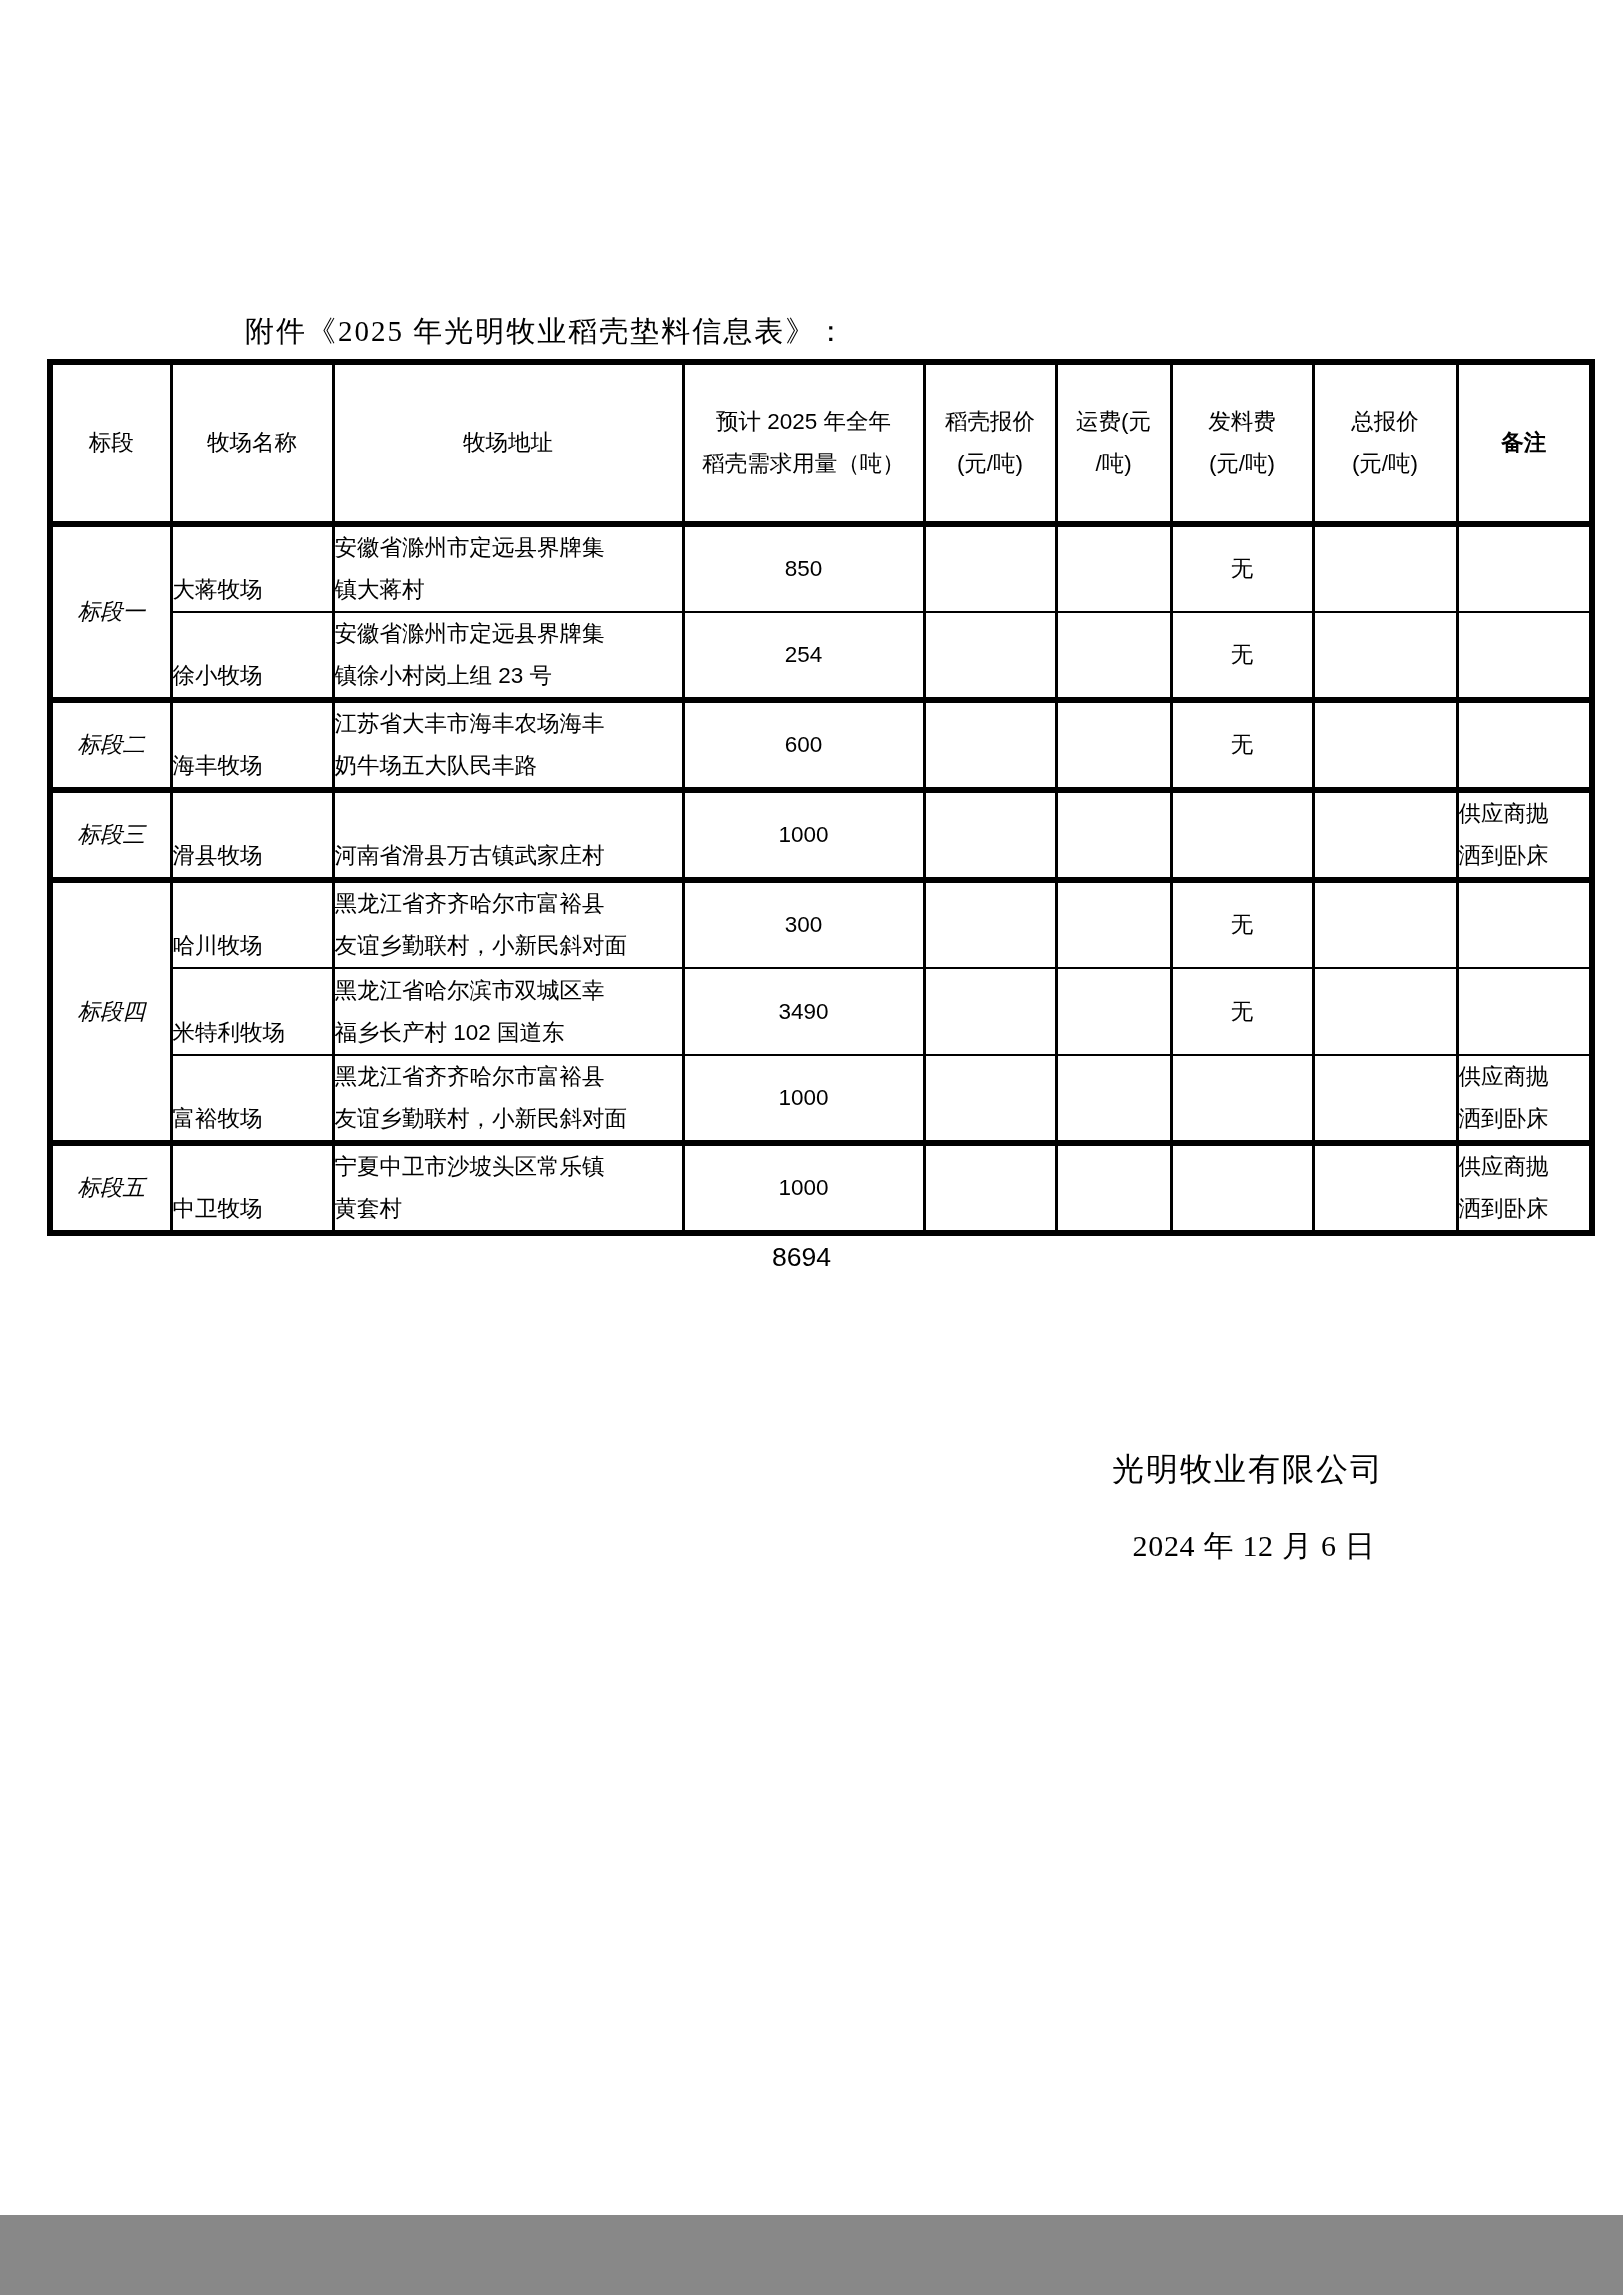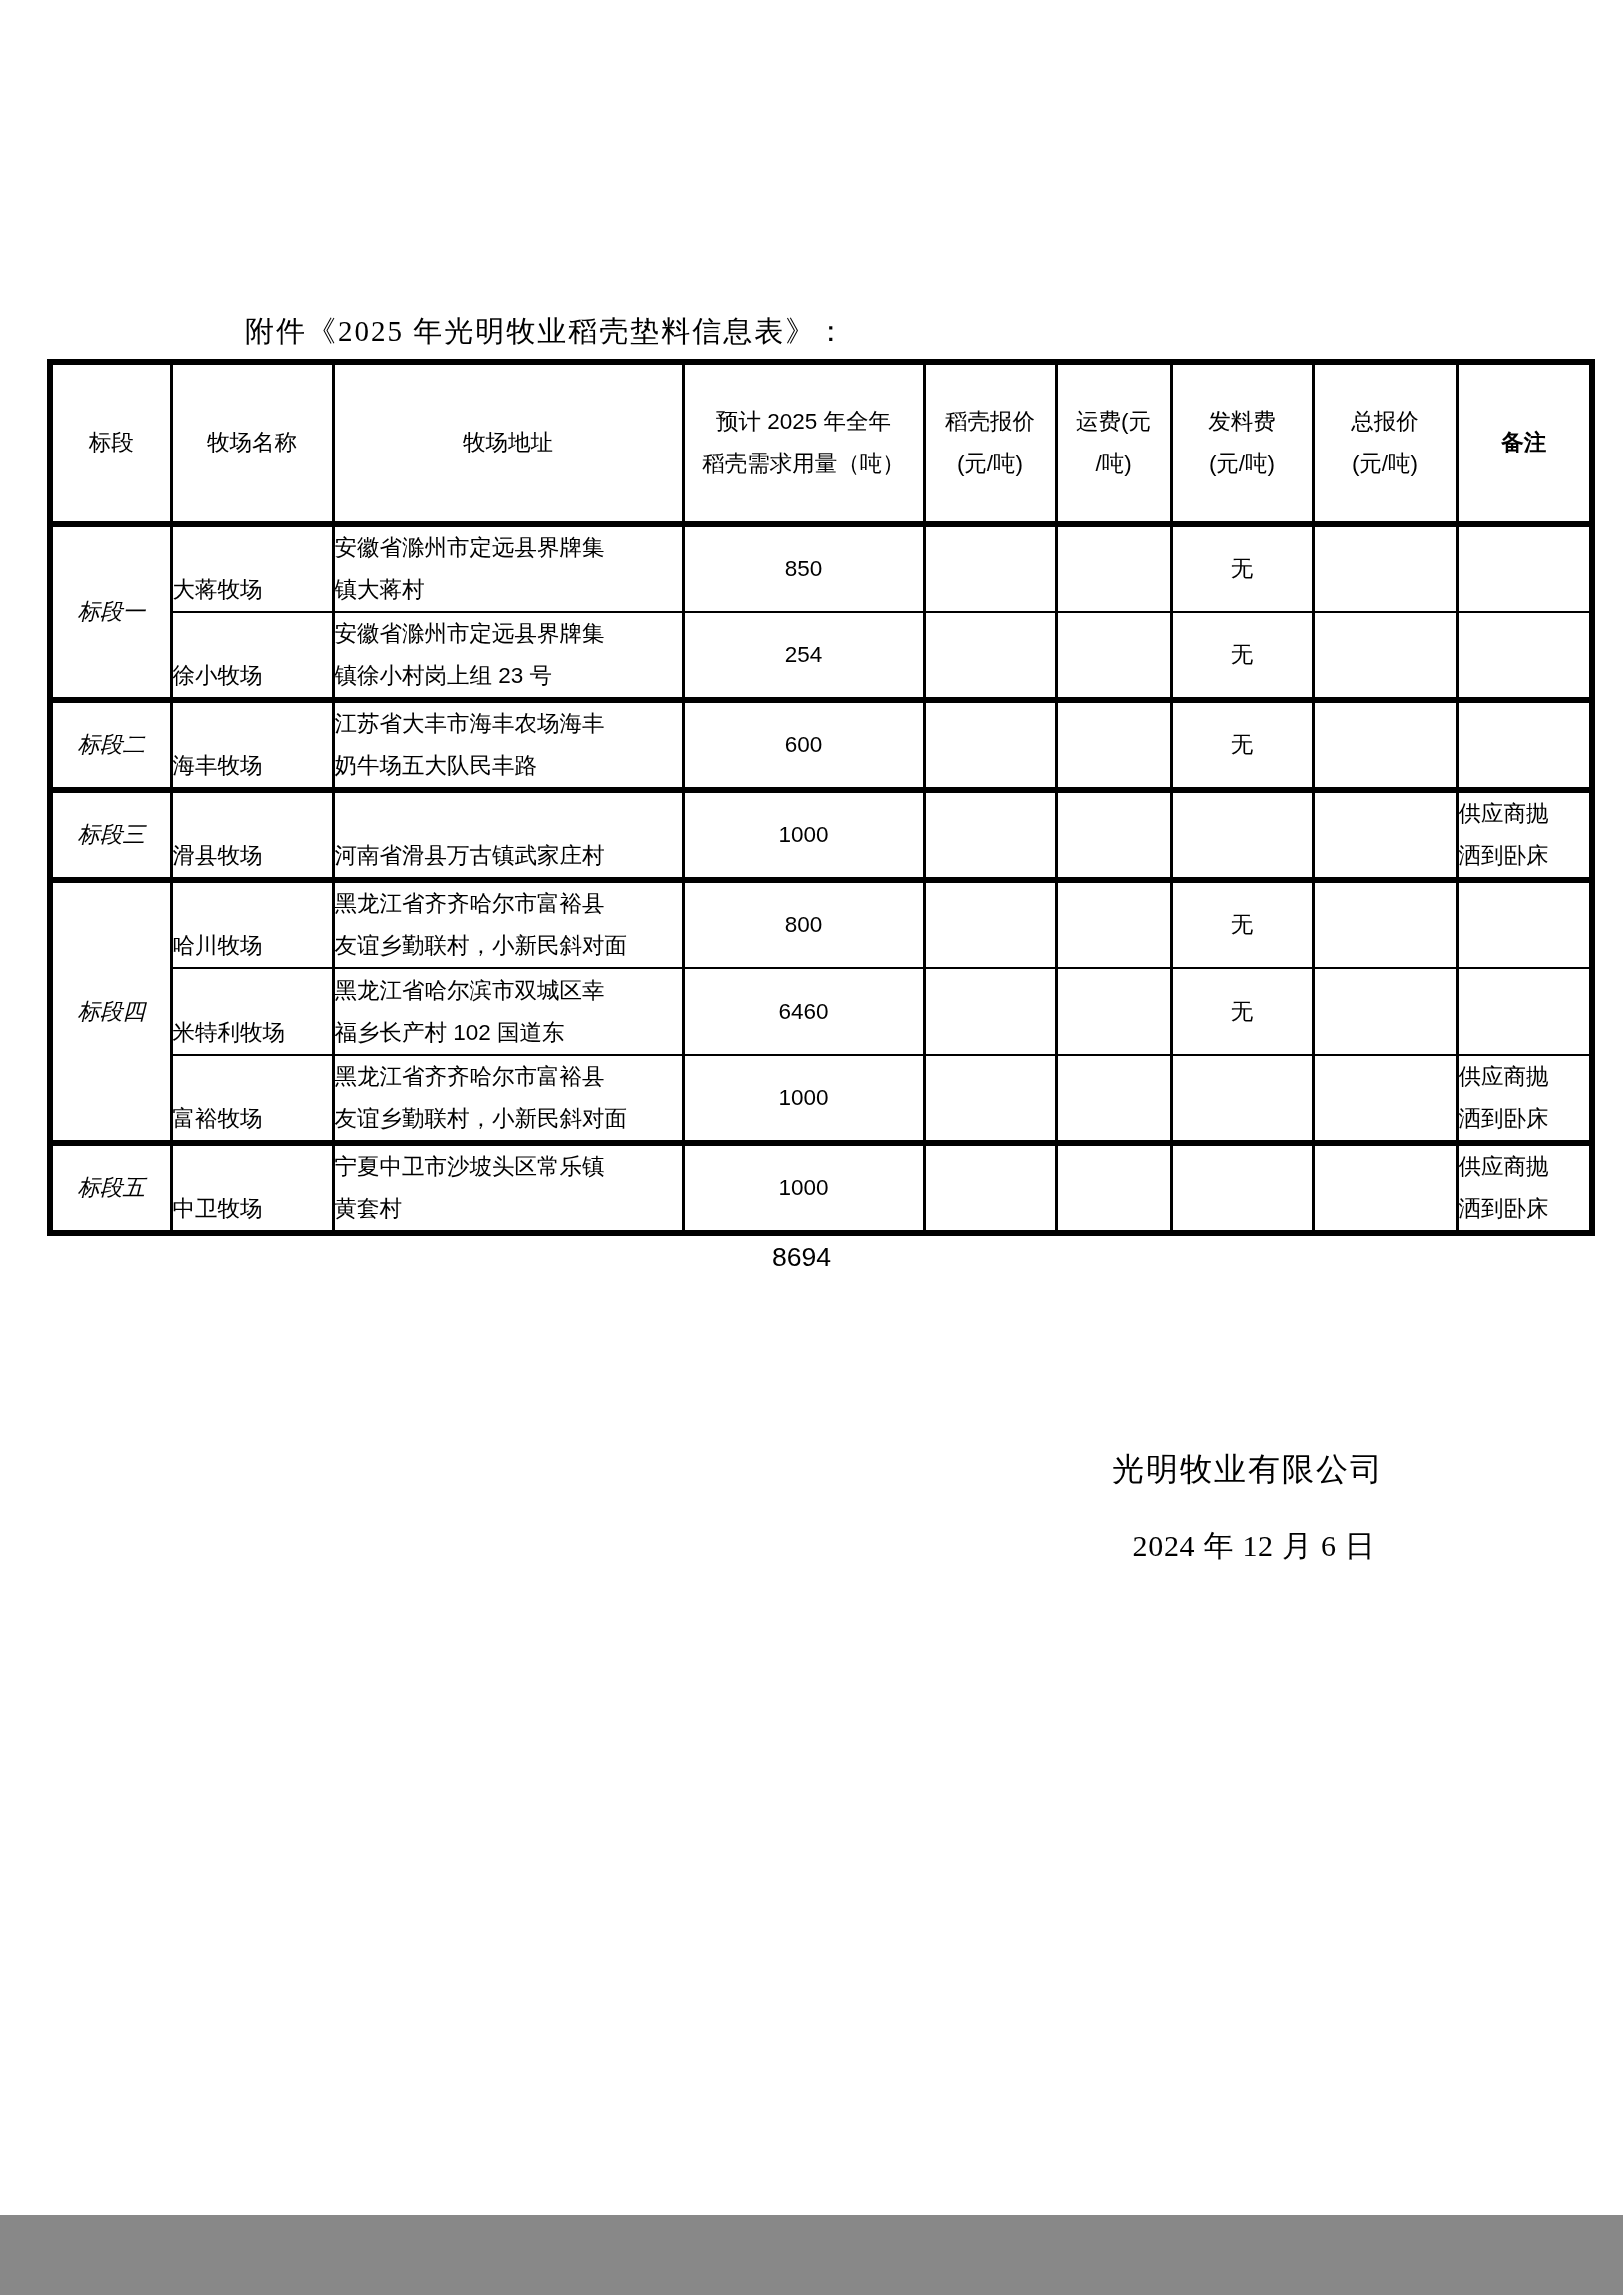--- a/index.html
+++ b/index.html
@@ -144,32 +144,32 @@
         <td class="blank"></td>
         <td class="blank"></td>
         <td class="remark">供应商抛
 洒到卧床</td>
       </tr>
       <tr class="grp">
         <td class="sec" rowspan="3">标段四</td>
         <td class="name">哈川牧场</td>
         <td class="addr">黑龙江省齐齐哈尔市富裕县
 友谊乡勤联村，小新民斜对面</td>
-        <td class="num">800</td>
+        <td class="num">300</td>
         <td class="blank"></td>
         <td class="blank"></td>
         <td class="num">无</td>
         <td class="blank"></td>
         <td class="remark"></td>
       </tr>
       <tr>
         <td class="name">米特利牧场</td>
         <td class="addr">黑龙江省哈尔滨市双城区幸
 福乡长产村 102 国道东</td>
-        <td class="num">6460</td>
+        <td class="num">3490</td>
         <td class="blank"></td>
         <td class="blank"></td>
         <td class="num">无</td>
         <td class="blank"></td>
         <td class="remark"></td>
       </tr>
       <tr>
         <td class="name">富裕牧场</td>
         <td class="addr">黑龙江省齐齐哈尔市富裕县
 友谊乡勤联村，小新民斜对面</td>

